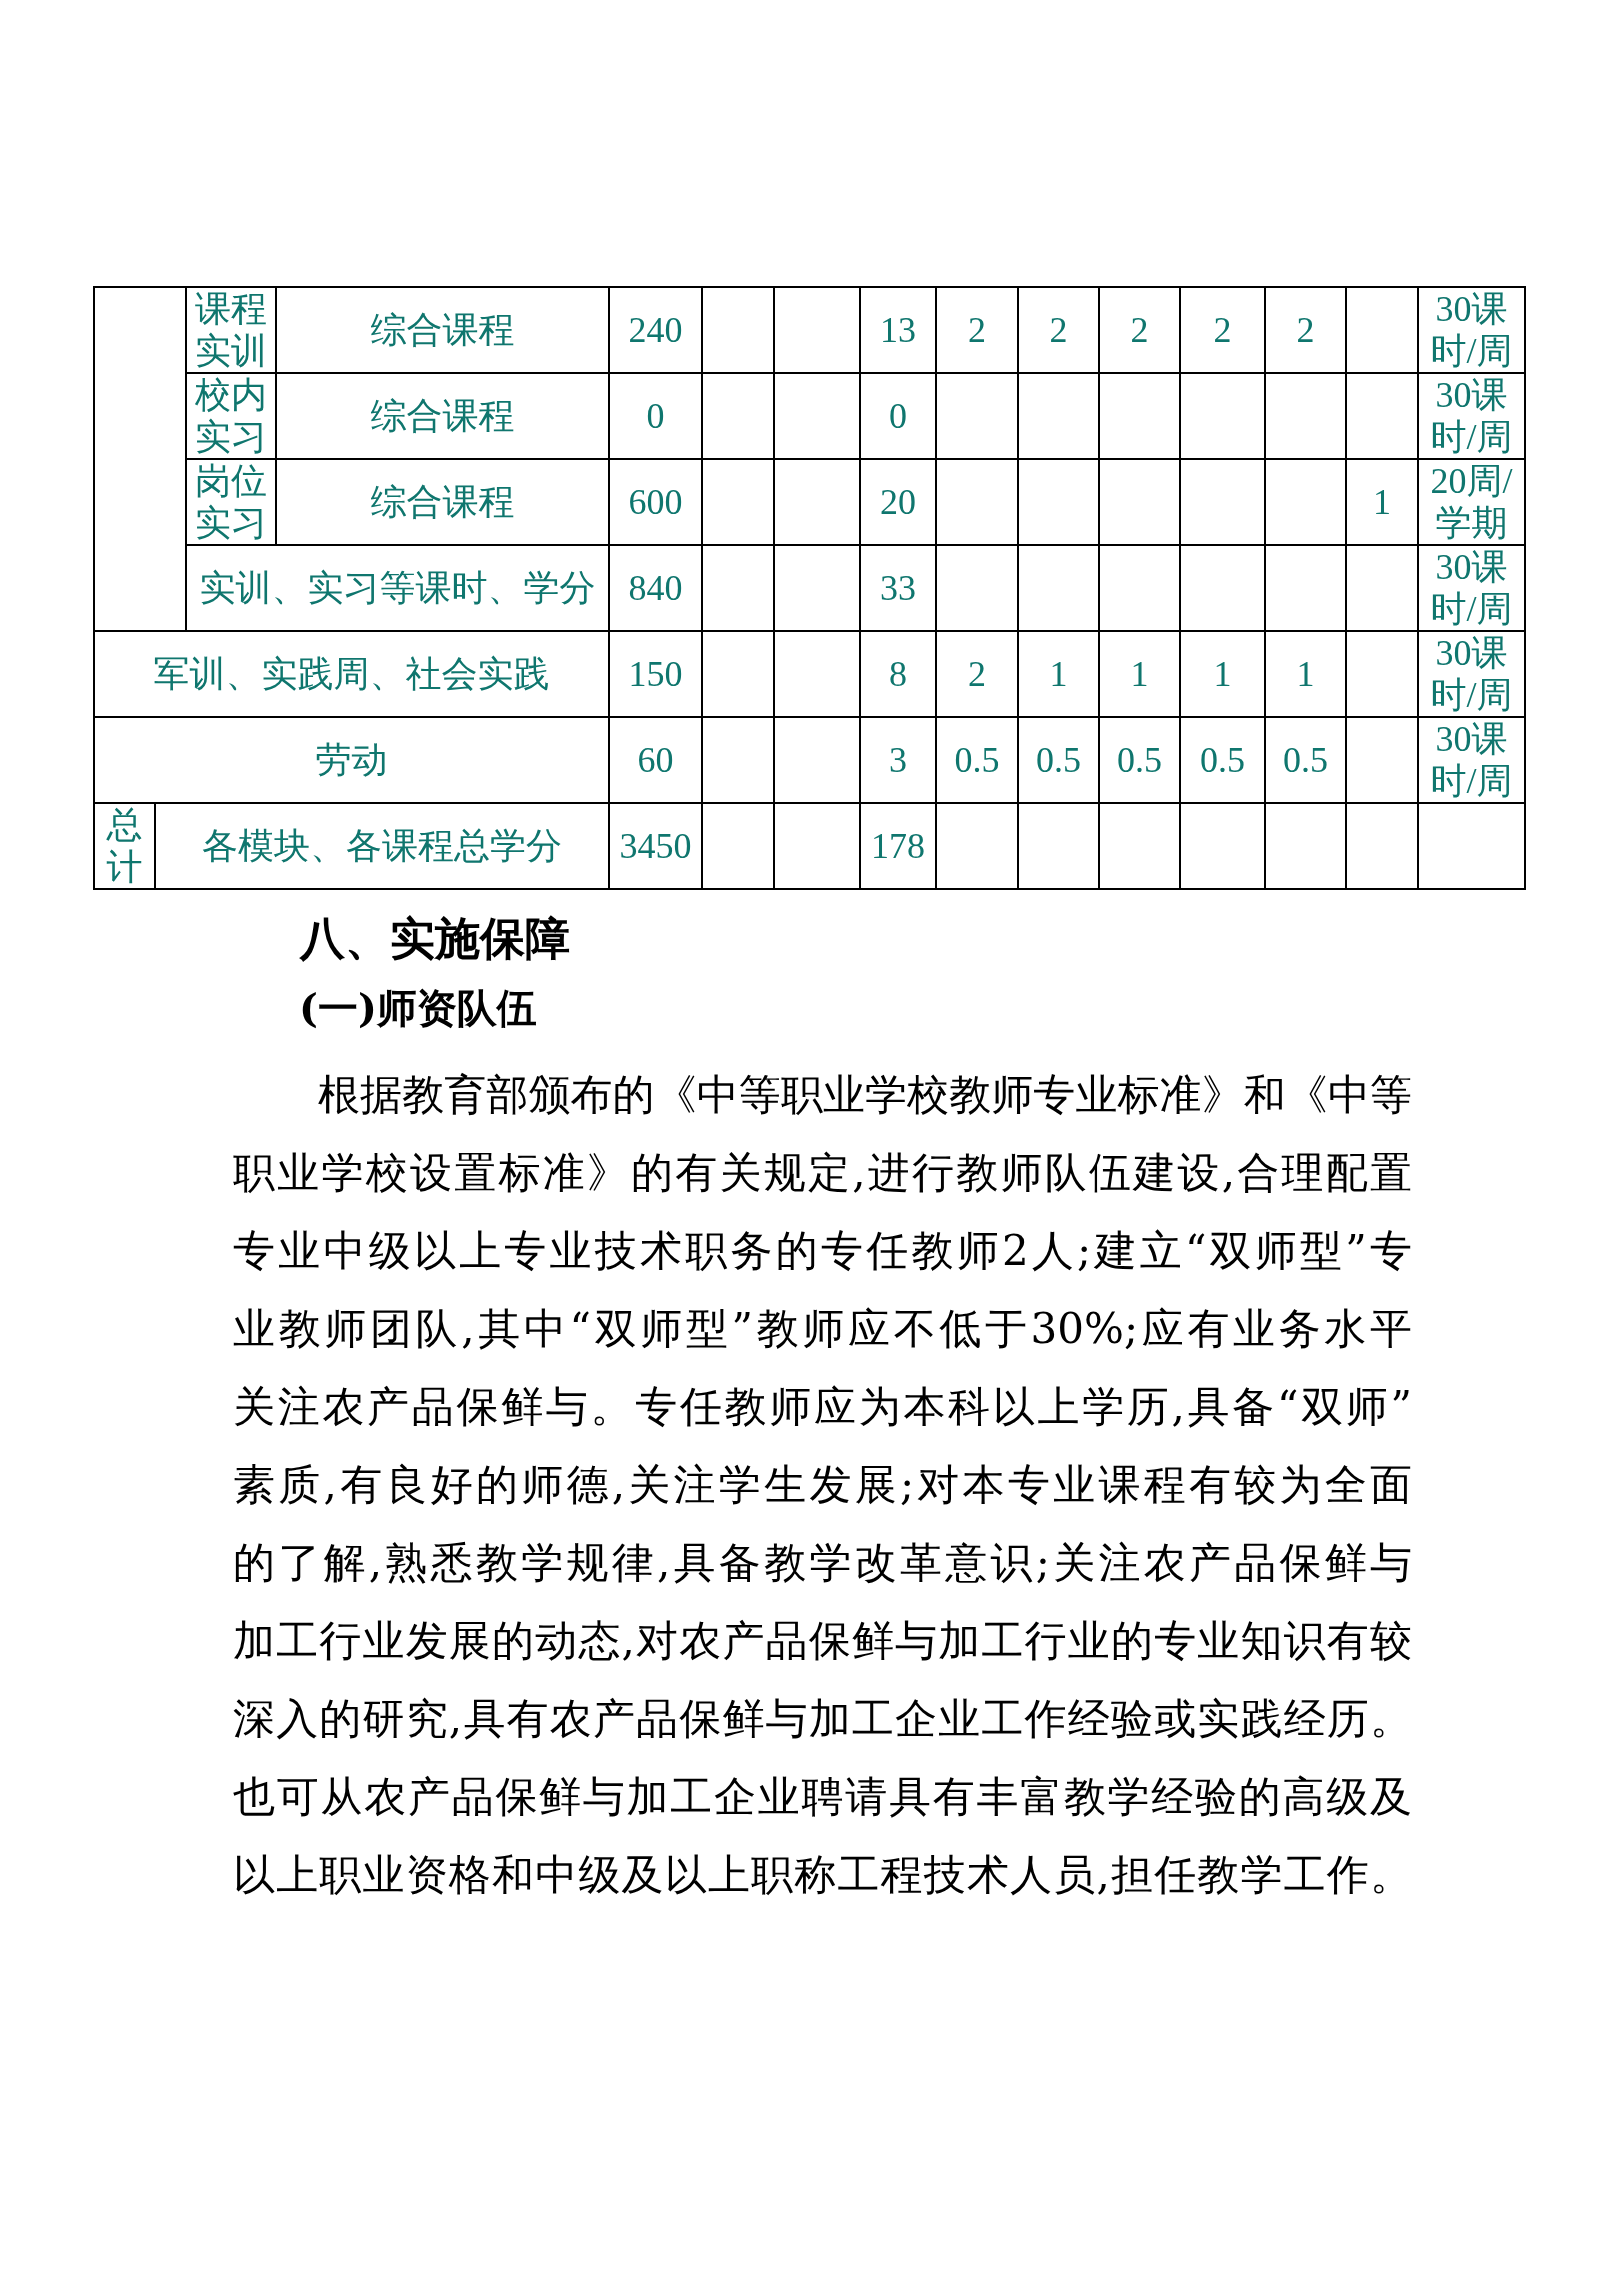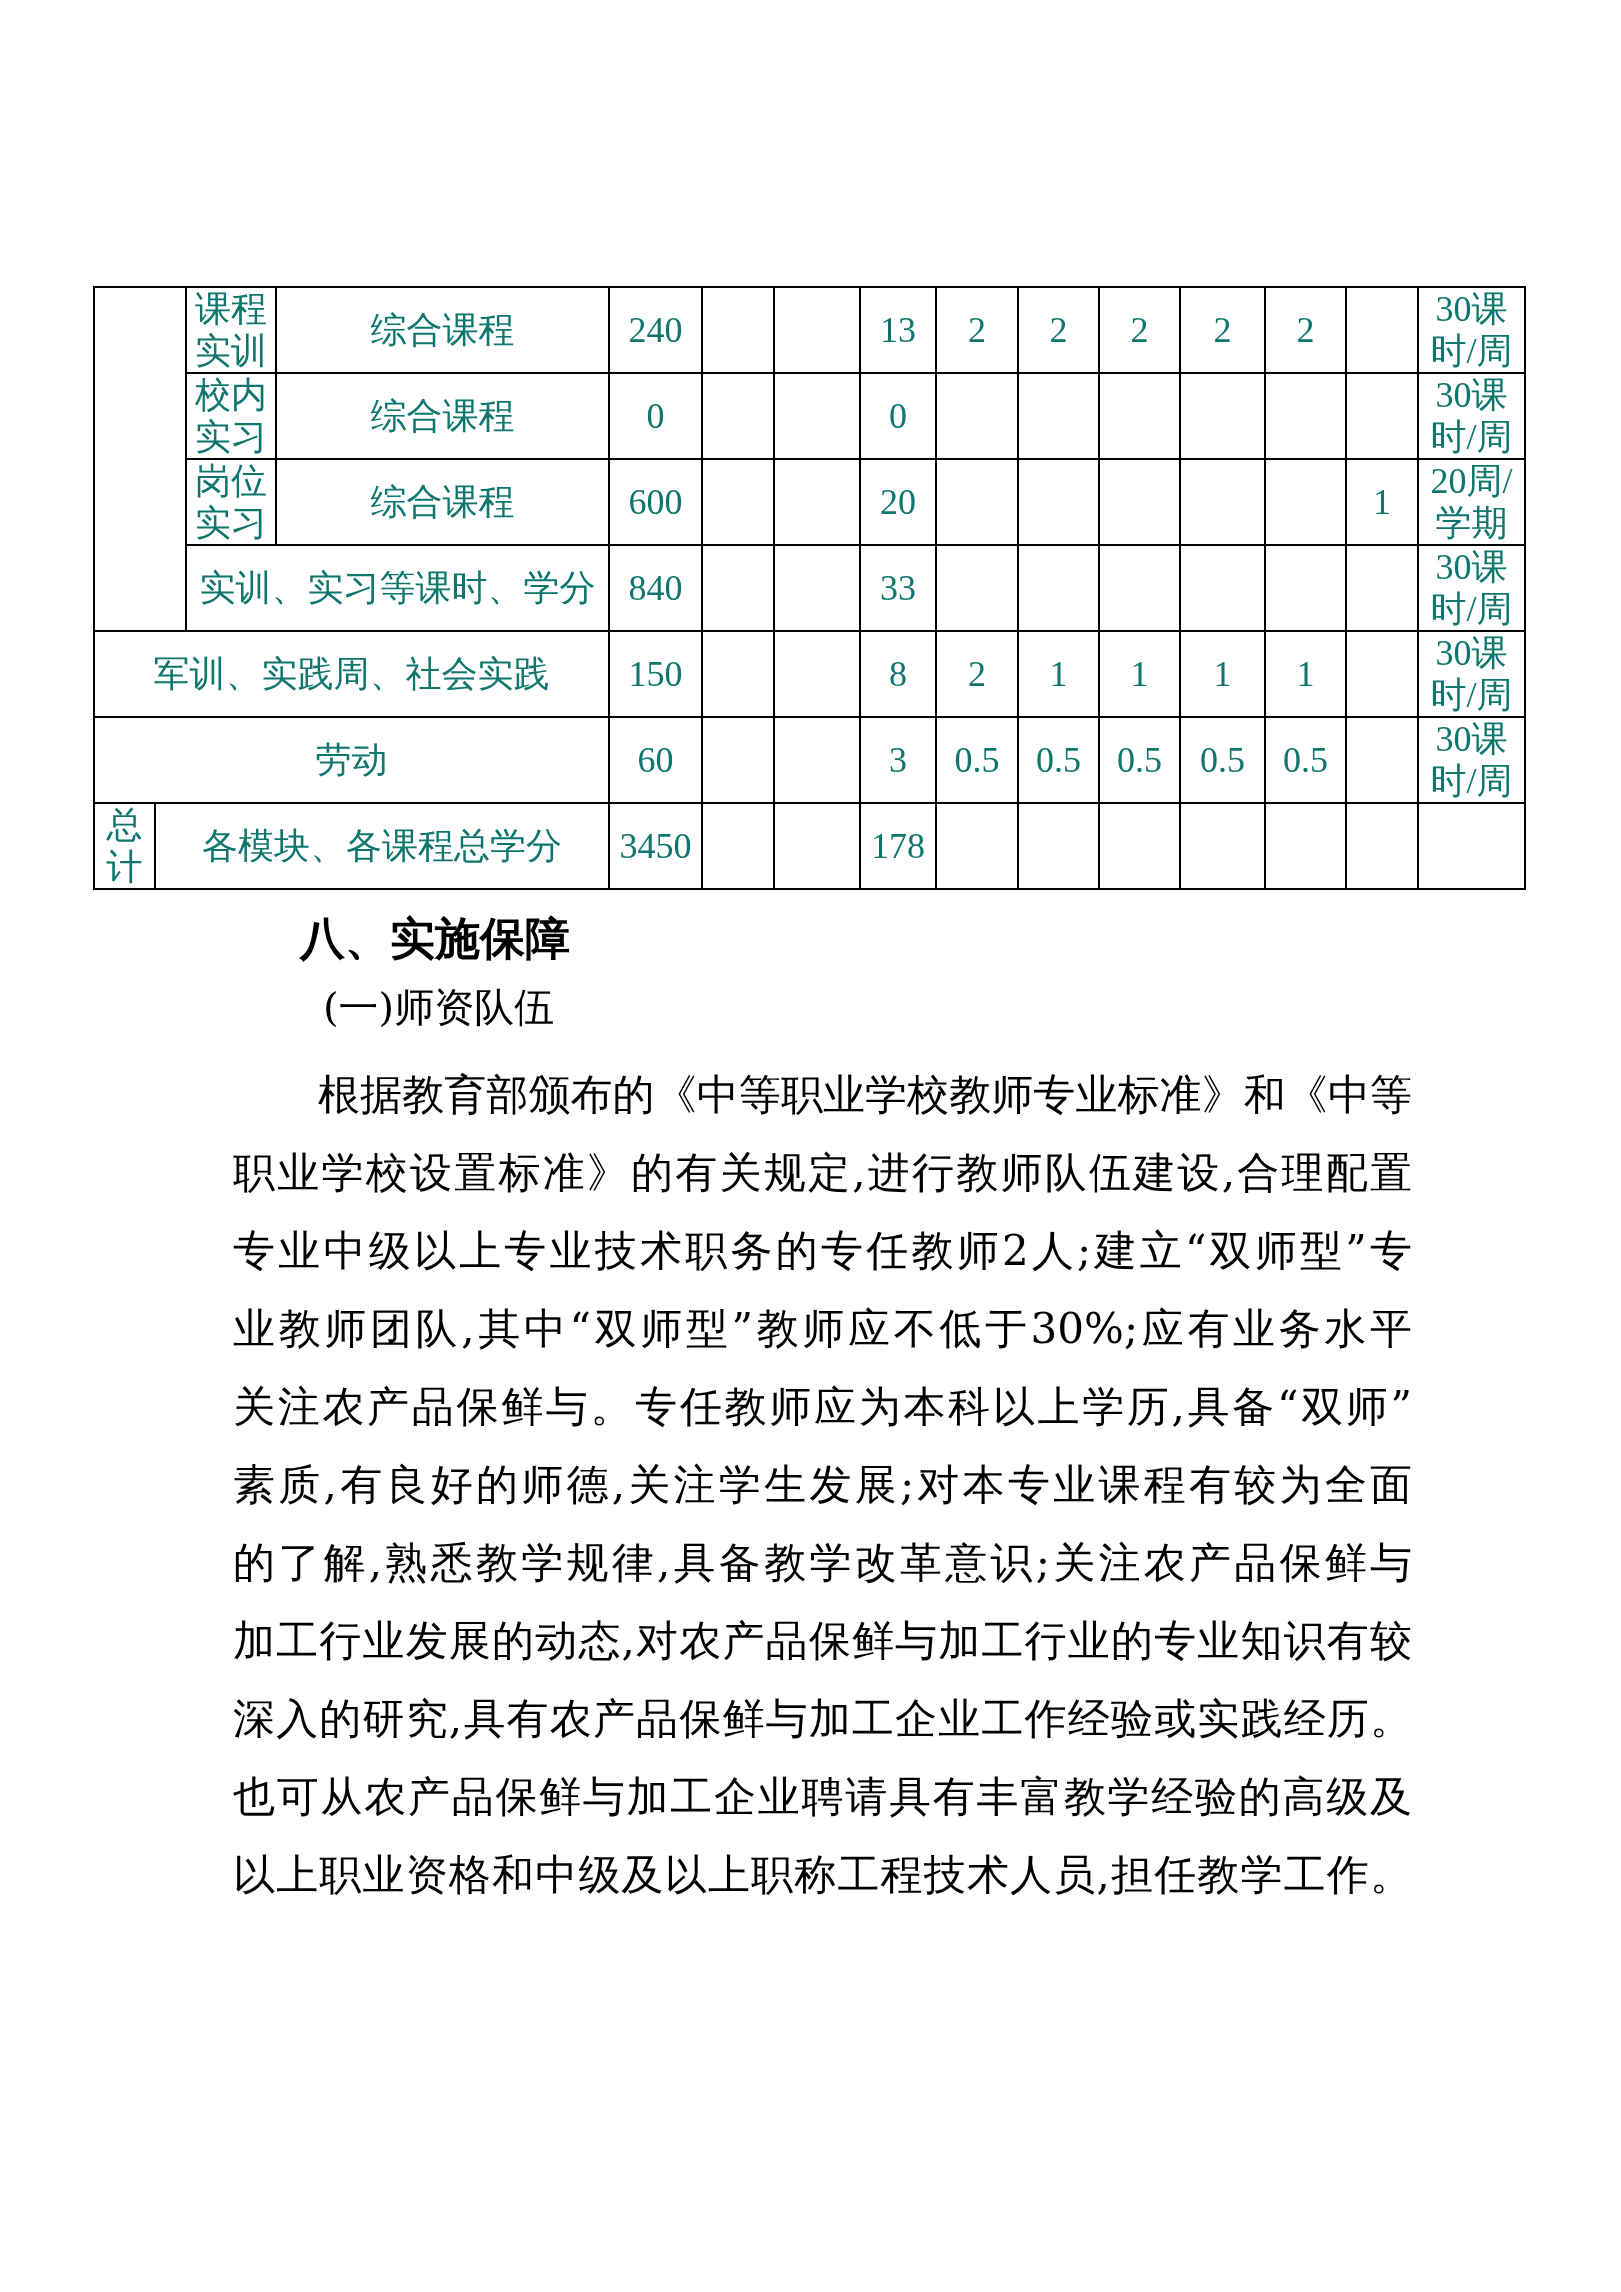--- a/index.html
+++ b/index.html
@@ -27,23 +27,23 @@
   table.sched tr:nth-child(5){height:68px;}
   table.sched tr:nth-child(6){height:86px;}
   table.sched tr:nth-child(7){height:85px;}
   
   .heading{
     position:absolute;left:300px;top:913px;
     font-family:"Liberation Sans","DejaVu Sans",sans-serif;
     font-weight:bold;font-size:45px;line-height:51px;
   }
   .subheading{
-    position:absolute;left:323px;top:983px;
+    position:absolute;left:299px;top:983px;
     font-family:"DejaVu Serif","Liberation Serif",serif;
-    font-size:40px;line-height:49px;
+    font-size:40px;line-height:49px;font-weight:bold;
   }
   
   .body-text{
     position:absolute;left:212px;top:1056px;width:1200px;
     font-family:"DejaVu Serif","Liberation Serif",serif;
     font-size:42px;line-height:78px;
   }
   .body-text .line{
     text-align:justify;
     text-align-last:justify;

